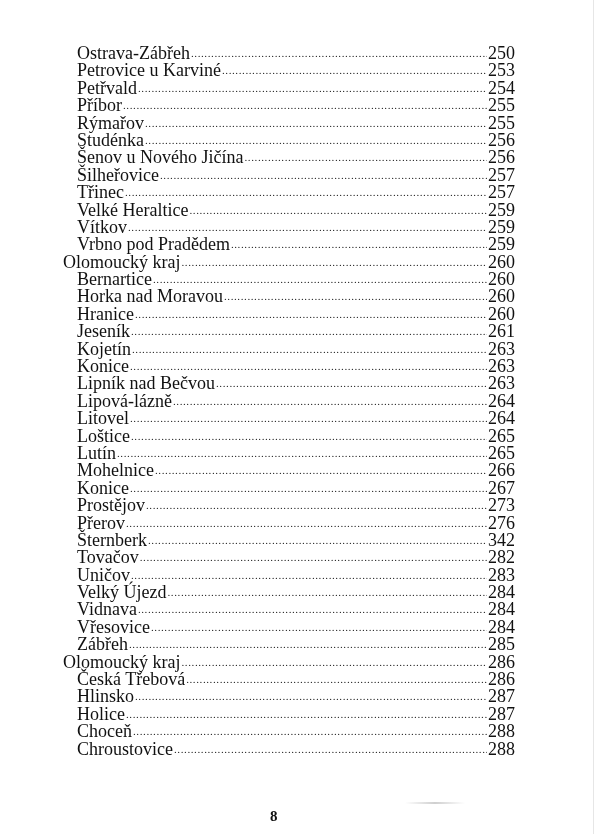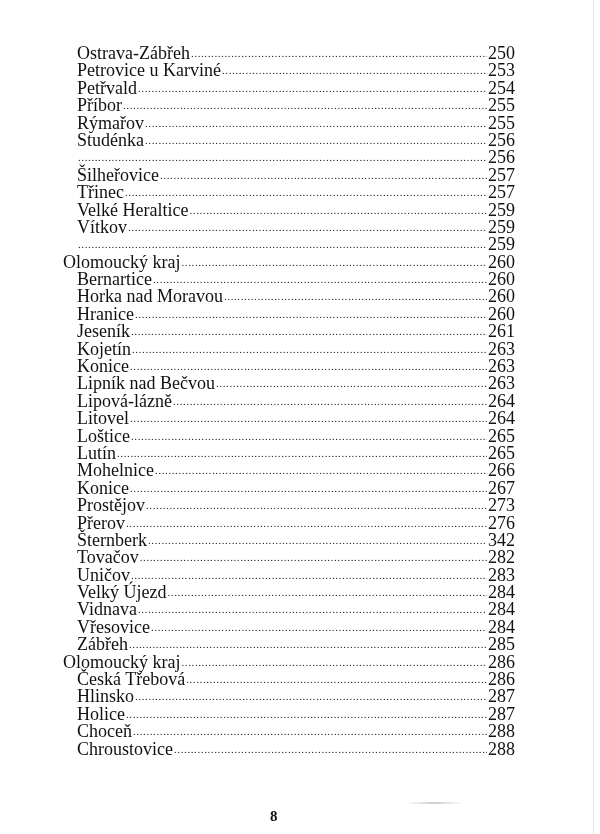--- a/index.html
+++ b/index.html
@@ -84,20 +84,21 @@
       <span class="label">Rýmařov</span>
       <span class="leader"></span>
       <span class="page">255</span>
     </div>
     <div class="toc-row sub">
       <span class="label">Studénka</span>
       <span class="leader"></span>
       <span class="page">256</span>
     </div>
     <div class="toc-row sub">
+      <span class="label">Šenov u Nového Jičína</span>
       <span class="leader"></span>
       <span class="page">256</span>
     </div>
     <div class="toc-row sub">
       <span class="label">Šilheřovice</span>
       <span class="leader"></span>
       <span class="page">257</span>
     </div>
     <div class="toc-row sub">
       <span class="label">Třinec</span>
@@ -108,20 +109,21 @@
       <span class="label">Velké Heraltice</span>
       <span class="leader"></span>
       <span class="page">259</span>
     </div>
     <div class="toc-row sub">
       <span class="label">Vítkov</span>
       <span class="leader"></span>
       <span class="page">259</span>
     </div>
     <div class="toc-row sub">
+      <span class="label">Vrbno pod Pradědem</span>
       <span class="leader"></span>
       <span class="page">259</span>
     </div>
     <div class="toc-row section">
       <span class="label">Olomoucký kraj</span>
       <span class="leader"></span>
       <span class="page">260</span>
     </div>
     <div class="toc-row sub">
       <span class="label">Bernartice</span>

